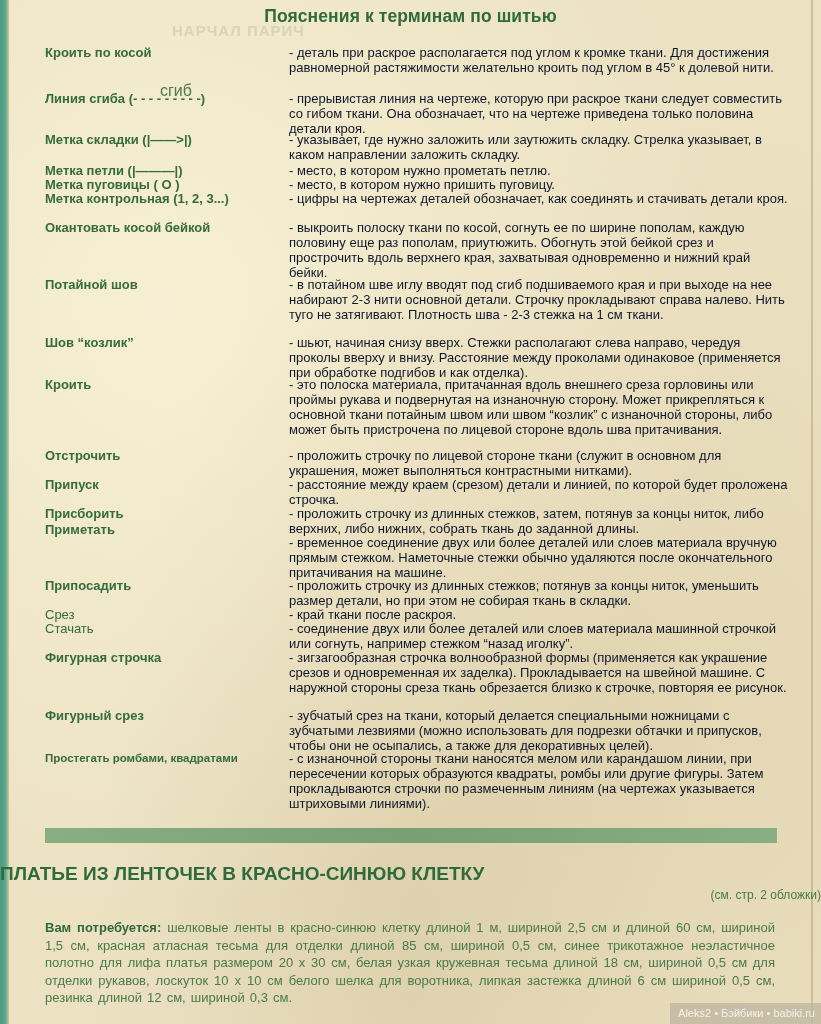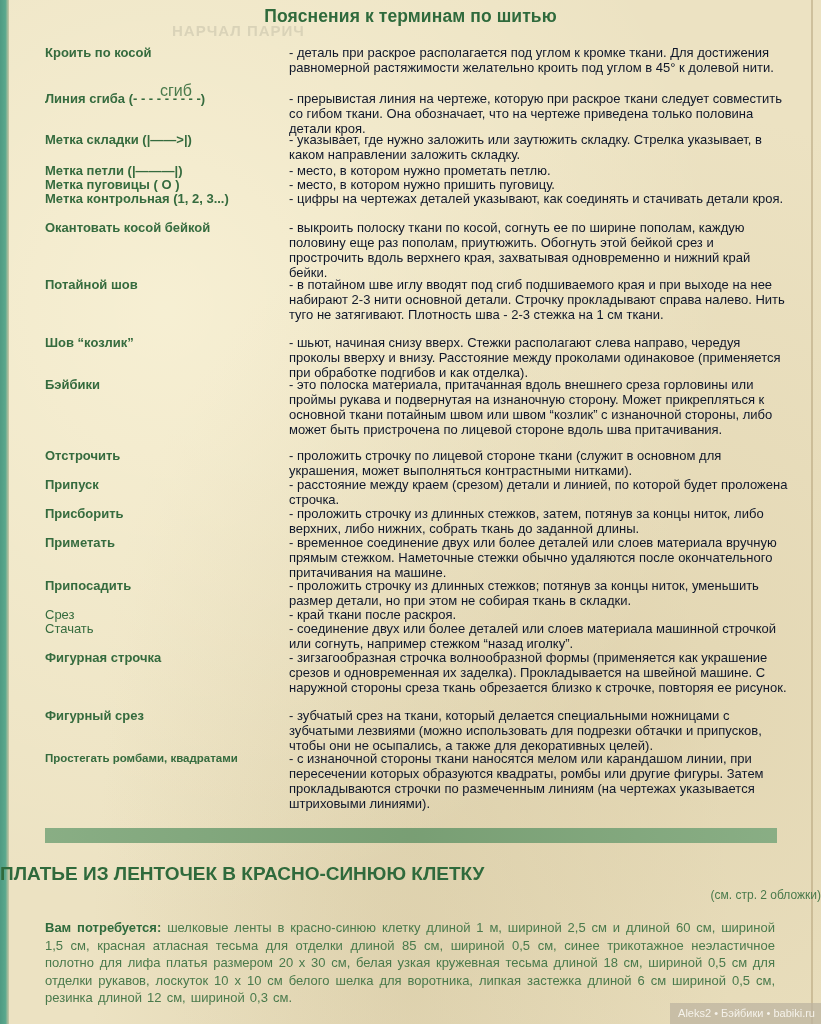--- a/index.html
+++ b/index.html
@@ -87,44 +87,44 @@
   <div class="term" style="top:132px">Метка складки (|——&gt;|)</div>
   <div class="def" style="top:132px">- указывает, где нужно заложить или заутюжить складку. Стрелка указывает, в каком направлении заложить складку.</div>
 
   <div class="term" style="top:163px">Метка петли (|———|)</div>
   <div class="def" style="top:163px">- место, в котором нужно прометать петлю.</div>
 
   <div class="term" style="top:177px">Метка пуговицы ( O )</div>
   <div class="def" style="top:177px">- место, в котором нужно пришить пуговицу.</div>
 
   <div class="term" style="top:191px">Метка контрольная (1, 2, 3...)</div>
-  <div class="def" style="top:191px">- цифры на чертежах деталей указывают, как соединять и стачивать детали кроя.</div>
+  <div class="def" style="top:191px">- цифры на чертежах деталей обозначает, как соединять и стачивать детали кроя.</div>
 
   <div class="term" style="top:220px">Окантовать косой бейкой</div>
   <div class="def" style="top:220px">- выкроить полоску ткани по косой, согнуть ее по ширине пополам, каждую половину еще раз пополам, приутюжить. Обогнуть этой бейкой срез и прострочить вдоль верхнего края, захватывая одновременно и нижний край бейки.</div>
 
   <div class="term" style="top:277px">Потайной шов</div>
   <div class="def" style="top:277px">- в потайном шве иглу вводят под сгиб подшиваемого края и при выходе на нее набирают 2-3 нити основной детали. Строчку прокладывают справа налево. Нить туго не затягивают. Плотность шва - 2-3 стежка на 1 см ткани.</div>
 
   <div class="term" style="top:335px">Шов “козлик”</div>
   <div class="def" style="top:335px">- шьют, начиная снизу вверх. Стежки располагают слева направо, чередуя проколы вверху и внизу. Расстояние между проколами одинаковое (применяется при обработке подгибов и как отделка).</div>
 
-  <div class="term" style="top:377px">Бэйбики</div>
+  <div class="term" style="top:377px">Кроить</div>
   <div class="def" style="top:377px">- это полоска материала, притачанная вдоль внешнего среза горловины или проймы рукава и подвернутая на изнаночную сторону. Может прикрепляться к основной ткани потайным швом или швом “козлик” с изнаночной стороны, либо может быть пристрочена по лицевой стороне вдоль шва притачивания.</div>
 
   <div class="term" style="top:448px">Отстрочить</div>
   <div class="def" style="top:448px">- проложить строчку по лицевой стороне ткани (служит в основном для украшения, может выполняться контрастными нитками).</div>
 
   <div class="term" style="top:477px">Припуск</div>
   <div class="def" style="top:477px">- расстояние между краем (срезом) детали и линией, по которой будет проложена строчка.</div>
 
   <div class="term" style="top:506px">Присборить</div>
   <div class="def" style="top:506px">- проложить строчку из длинных стежков, затем, потянув за концы ниток, либо верхних, либо нижних, собрать ткань до заданной длины.</div>
 
-  <div class="term" style="top:535px">Приметать</div>
+  <div class="term" style="top:522px">Приметать</div>
   <div class="def" style="top:535px">- временное соединение двух или более деталей или слоев материала вручную прямым стежком. Наметочные стежки обычно удаляются после окончательного притачивания на машине.</div>
 
   <div class="term" style="top:578px">Припосадить</div>
   <div class="def" style="top:578px">- проложить строчку из длинных стежков; потянув за концы ниток, уменьшить размер детали, но при этом не собирая ткань в складки.</div>
 
   <div class="term" style="top:607px; font-weight:normal">Срез</div>
   <div class="def" style="top:607px">- край ткани после раскроя.</div>
 
   <div class="term" style="top:621px; font-weight:normal">Стачать</div>
   <div class="def" style="top:621px">- соединение двух или более деталей или слоев материала машинной строчкой или согнуть, например стежком “назад иголку”.</div>

